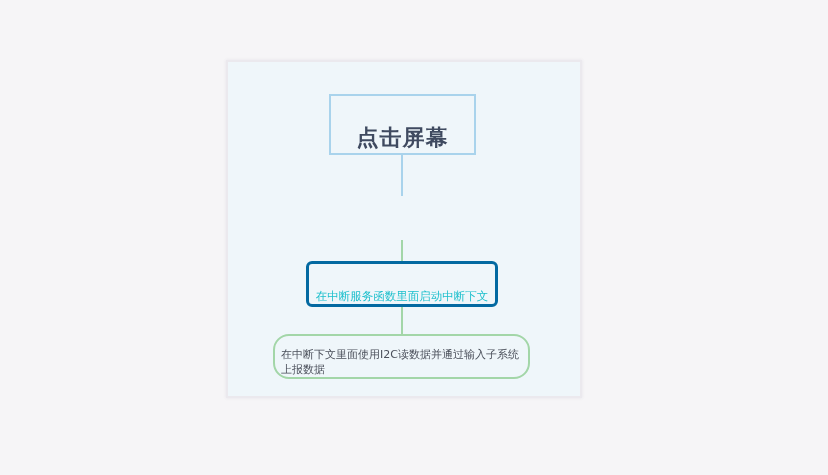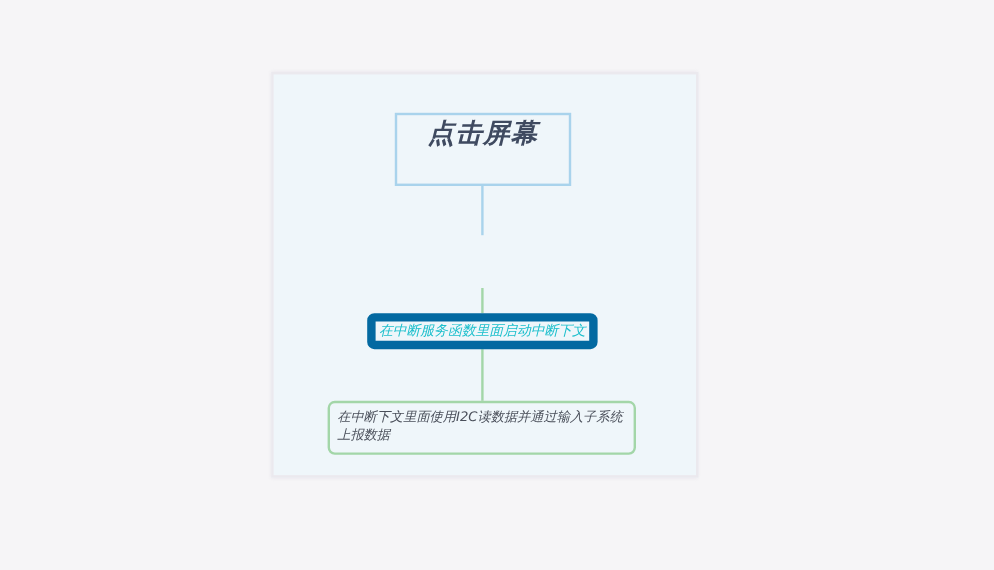--- a/index.html
+++ b/index.html
@@ -20,21 +20,21 @@
   }
   .line {
     position: absolute;
     width: 2px;
   }
   .line.blue { background: #a9d3ec; }
   .line.green { background: #a3d6a8; }
   .node {
     position: absolute;
     box-sizing: border-box;
-    display: flex; align-items: flex-start; justify-content: center; font-style: italic;
+    display: flex; align-items: flex-end; justify-content: center;
   }
   .root {
     left: 101px; top: 32px;
     width: 147px; height: 61px;
     border: 2px solid #a9d3ec;
     background: #eff6fa;
     color: #3f4a60;
     font-size: 22px; font-weight: bold;
     letter-spacing: 1px;
   }
@@ -42,32 +42,32 @@
     left: 96px; top: 134px;
     width: 156px; height: 44px;
     background: #eff6fa;
     color: #3f4a60;
     font-size: 14px; font-weight: bold;
   }
   .sub svg { position: absolute; left: 0; top: 0; }
   .sub span { position: relative; }
   .green-node {
     left: 78px; top: 199px;
-    width: 192px; height: 30px;
-    border: 7px solid #0369a1;
+    width: 192px; height: 46px;
+    border: 3px solid #0369a1;
     border-radius: 6px;
     background: #eff6fa;
     color: #1cbfcc;
     font-size: 11.5px;
   }
   .leaf {
     left: 45px; top: 272px;
     width: 257px; height: 45px;
     border: 2px solid #a3d6a8;
-    border-radius: 6px;
+    border-radius: 16px;
     background: #eff6fa;
     color: #4a4f5a;
     font-size: 11px;
     line-height: 15px;
     justify-content: flex-start;
     padding: 4px 6px 0 6px;
   }
   .leaf span { display: block; }
 </style>
 </head>

